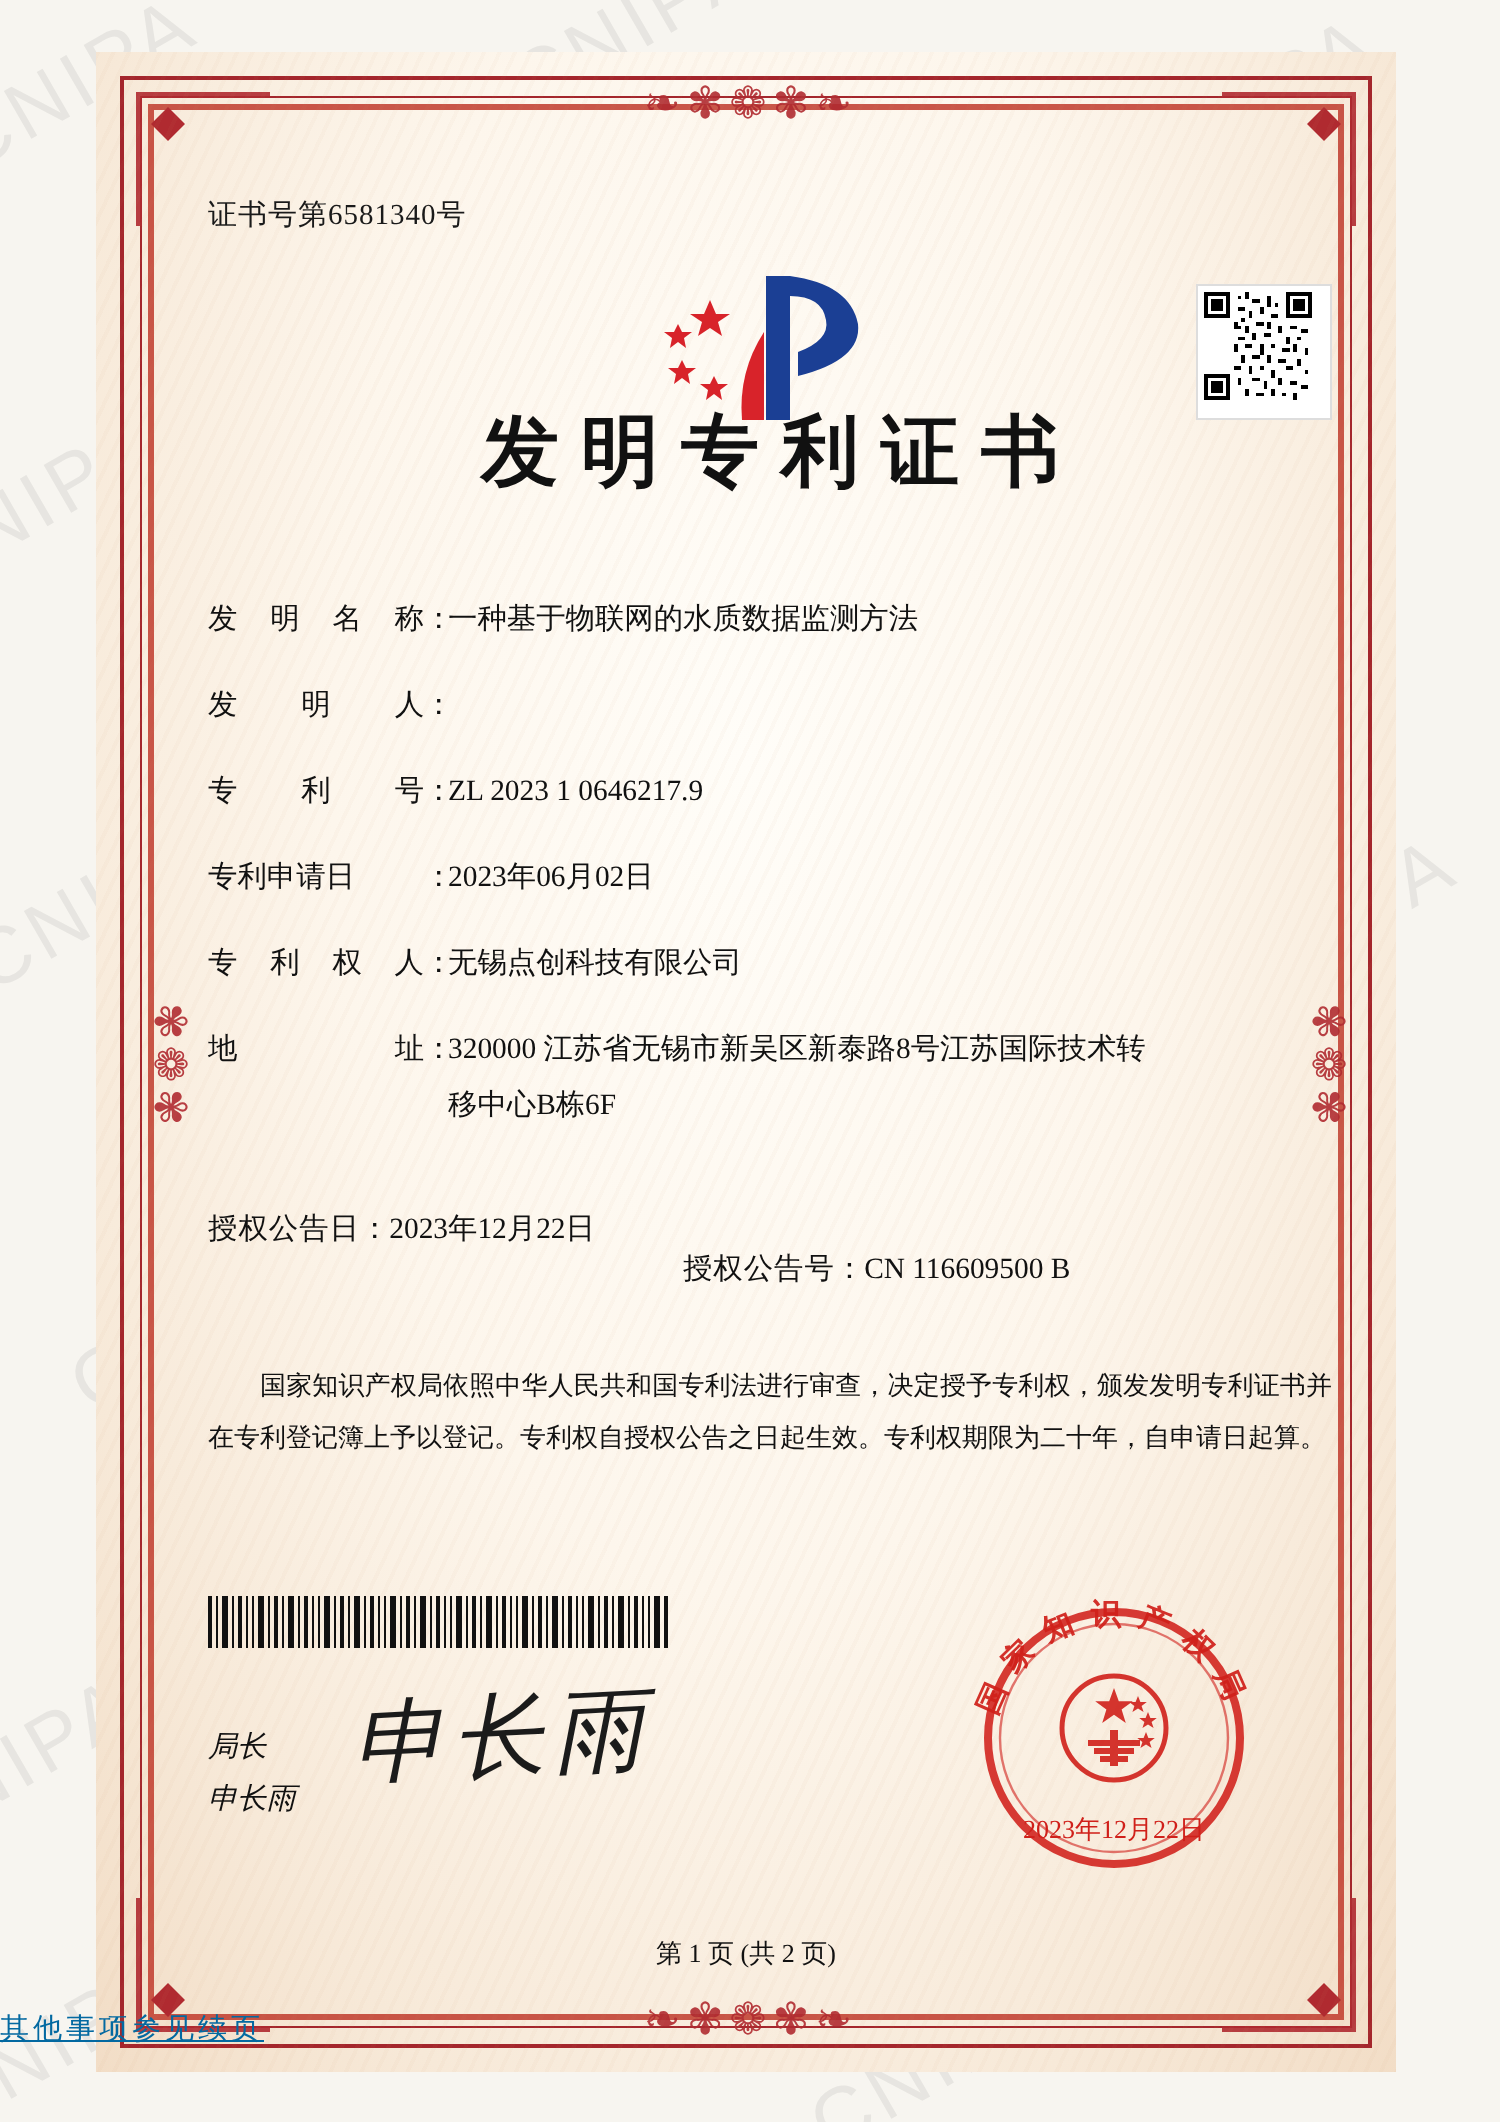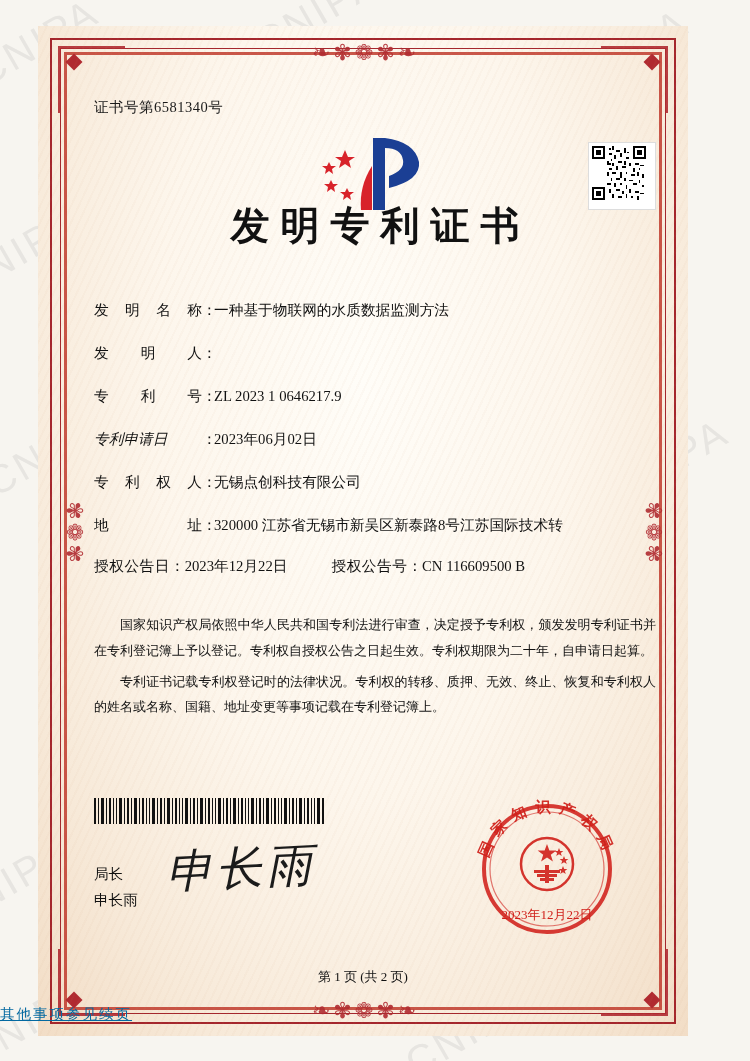--- a/index.html
+++ b/index.html
@@ -30,21 +30,21 @@
     letter-spacing: 3px;
     color: rgba(120, 120, 120, 0.13);
     transform: rotate(-30deg);
     white-space: nowrap;
     font-weight: 400;
   }
 
   
   .page {
     position: absolute;
-    left: 38px;
+    left: 48px;
     top: 26px;
     width: 650px;
     height: 1010px;
     background:
       radial-gradient(ellipse at 50% 35%, #fffdf8 0%, #fdf6ec 45%, #f7e9d8 78%, #f2ddc6 100%);
     z-index: 2;
     overflow: hidden;
   }
   .page::after {
     content: "";
@@ -186,21 +186,21 @@
     margin-top: 6px;
   }
 
   .dual-row {
     display: flex;
     align-items: center;
     margin-bottom: 20px;
     font-size: 14.7px;
   }
   .dual-row .left-part { display: flex; align-items: baseline; }
-  .dual-row .right-part { display: flex; align-items: baseline; margin-left: 44px; }
+  .dual-row .right-part { display: flex; align-items: baseline; margin-left: 44px; margin-top: 40px; }
   .dual-label { letter-spacing: 0.5px; }
 
   .paragraphs {
     margin-top: 36px;
     font-size: 13px;
     line-height: 1.95;
     color: #111;
     text-align: justify;
   }
   .paragraphs p {
@@ -227,20 +227,21 @@
   }
 
   .signature-block {
     position: absolute;
     left: 56px;
     top: 836px;
     z-index: 3;
     font-size: 14.6px;
     color: #111;
     line-height: 1.75;
+    font-style: italic;
   }
 
   .sign-script {
     position: absolute;
     left: 128px;
     top: 812px;
     z-index: 5;
     font-family: "DejaVu Serif", serif;
     font-size: 46px;
     color: #1b1b1b;
@@ -436,21 +437,21 @@
         <div class="field-label">
           <span>专</span>
           <span>利</span>
           <span>号</span>
         </div>
         <div class="field-colon">：</div>
         <div class="field-value">ZL 2023 1 0646217.9</div>
       </div>
 
       <div class="field-row">
-        <div class="field-label" style="justify-content:flex-start;font-style:italic;">专利申请日</div>
+        <div class="field-label" style="justify-content:flex-start;">专利申请日</div>
         <div class="field-colon">：</div>
         <div class="field-value">2023年06月02日</div>
       </div>
 
       <div class="field-row">
         <div class="field-label">
           <span>专</span>
           <span>利</span>
           <span>权</span>
           <span>人</span>
@@ -460,41 +461,41 @@
       </div>
 
       <div class="field-row">
         <div class="field-label">
           <span>地</span>
           <span>址</span>
         </div>
         <div class="field-colon">：</div>
         <div class="field-value">
           <span>320000 江苏省无锡市新吴区新泰路8号江苏国际技术转</span>
+          <span class="second-line">移中心B栋6F</span>
         </div>
       </div>
 
       <div class="dual-row">
         <div class="left-part">
           <span class="dual-label">授权公告日</span>
           <span>：</span>
           <span>2023年12月22日</span>
         </div>
         <div class="right-part">
           <span class="dual-label">授权公告号</span>
           <span>：</span>
           <span>CN 116609500 B</span>
         </div>
       </div>
 
     </div>
 
     <div class="paragraphs">
       <p>国家知识产权局依照中华人民共和国专利法进行审查，决定授予专利权，颁发发明专利证书并在专利登记簿上予以登记。专利权自授权公告之日起生效。专利权期限为二十年，自申请日起算。</p>
-      <p>专利证书记载专利权登记时的法律状况。专利权的转移、质押、无效、终止、恢复和专利权人的姓名或名称、国籍、地址变更等事项记载在专利登记簿上。</p>
     </div>
 
   </div>
 
   <div class="barcode">
     <svg width="232" height="26" viewBox="0 0 232 26" shape-rendering="crispEdges" xmlns="http://www.w3.org/2000/svg">
       <rect width="232" height="26" fill="none"></rect>
       <g fill="#111">
         <rect x="0" y="0" width="2" height="26"></rect>
           <rect x="4" y="0" width="1" height="26"></rect>

